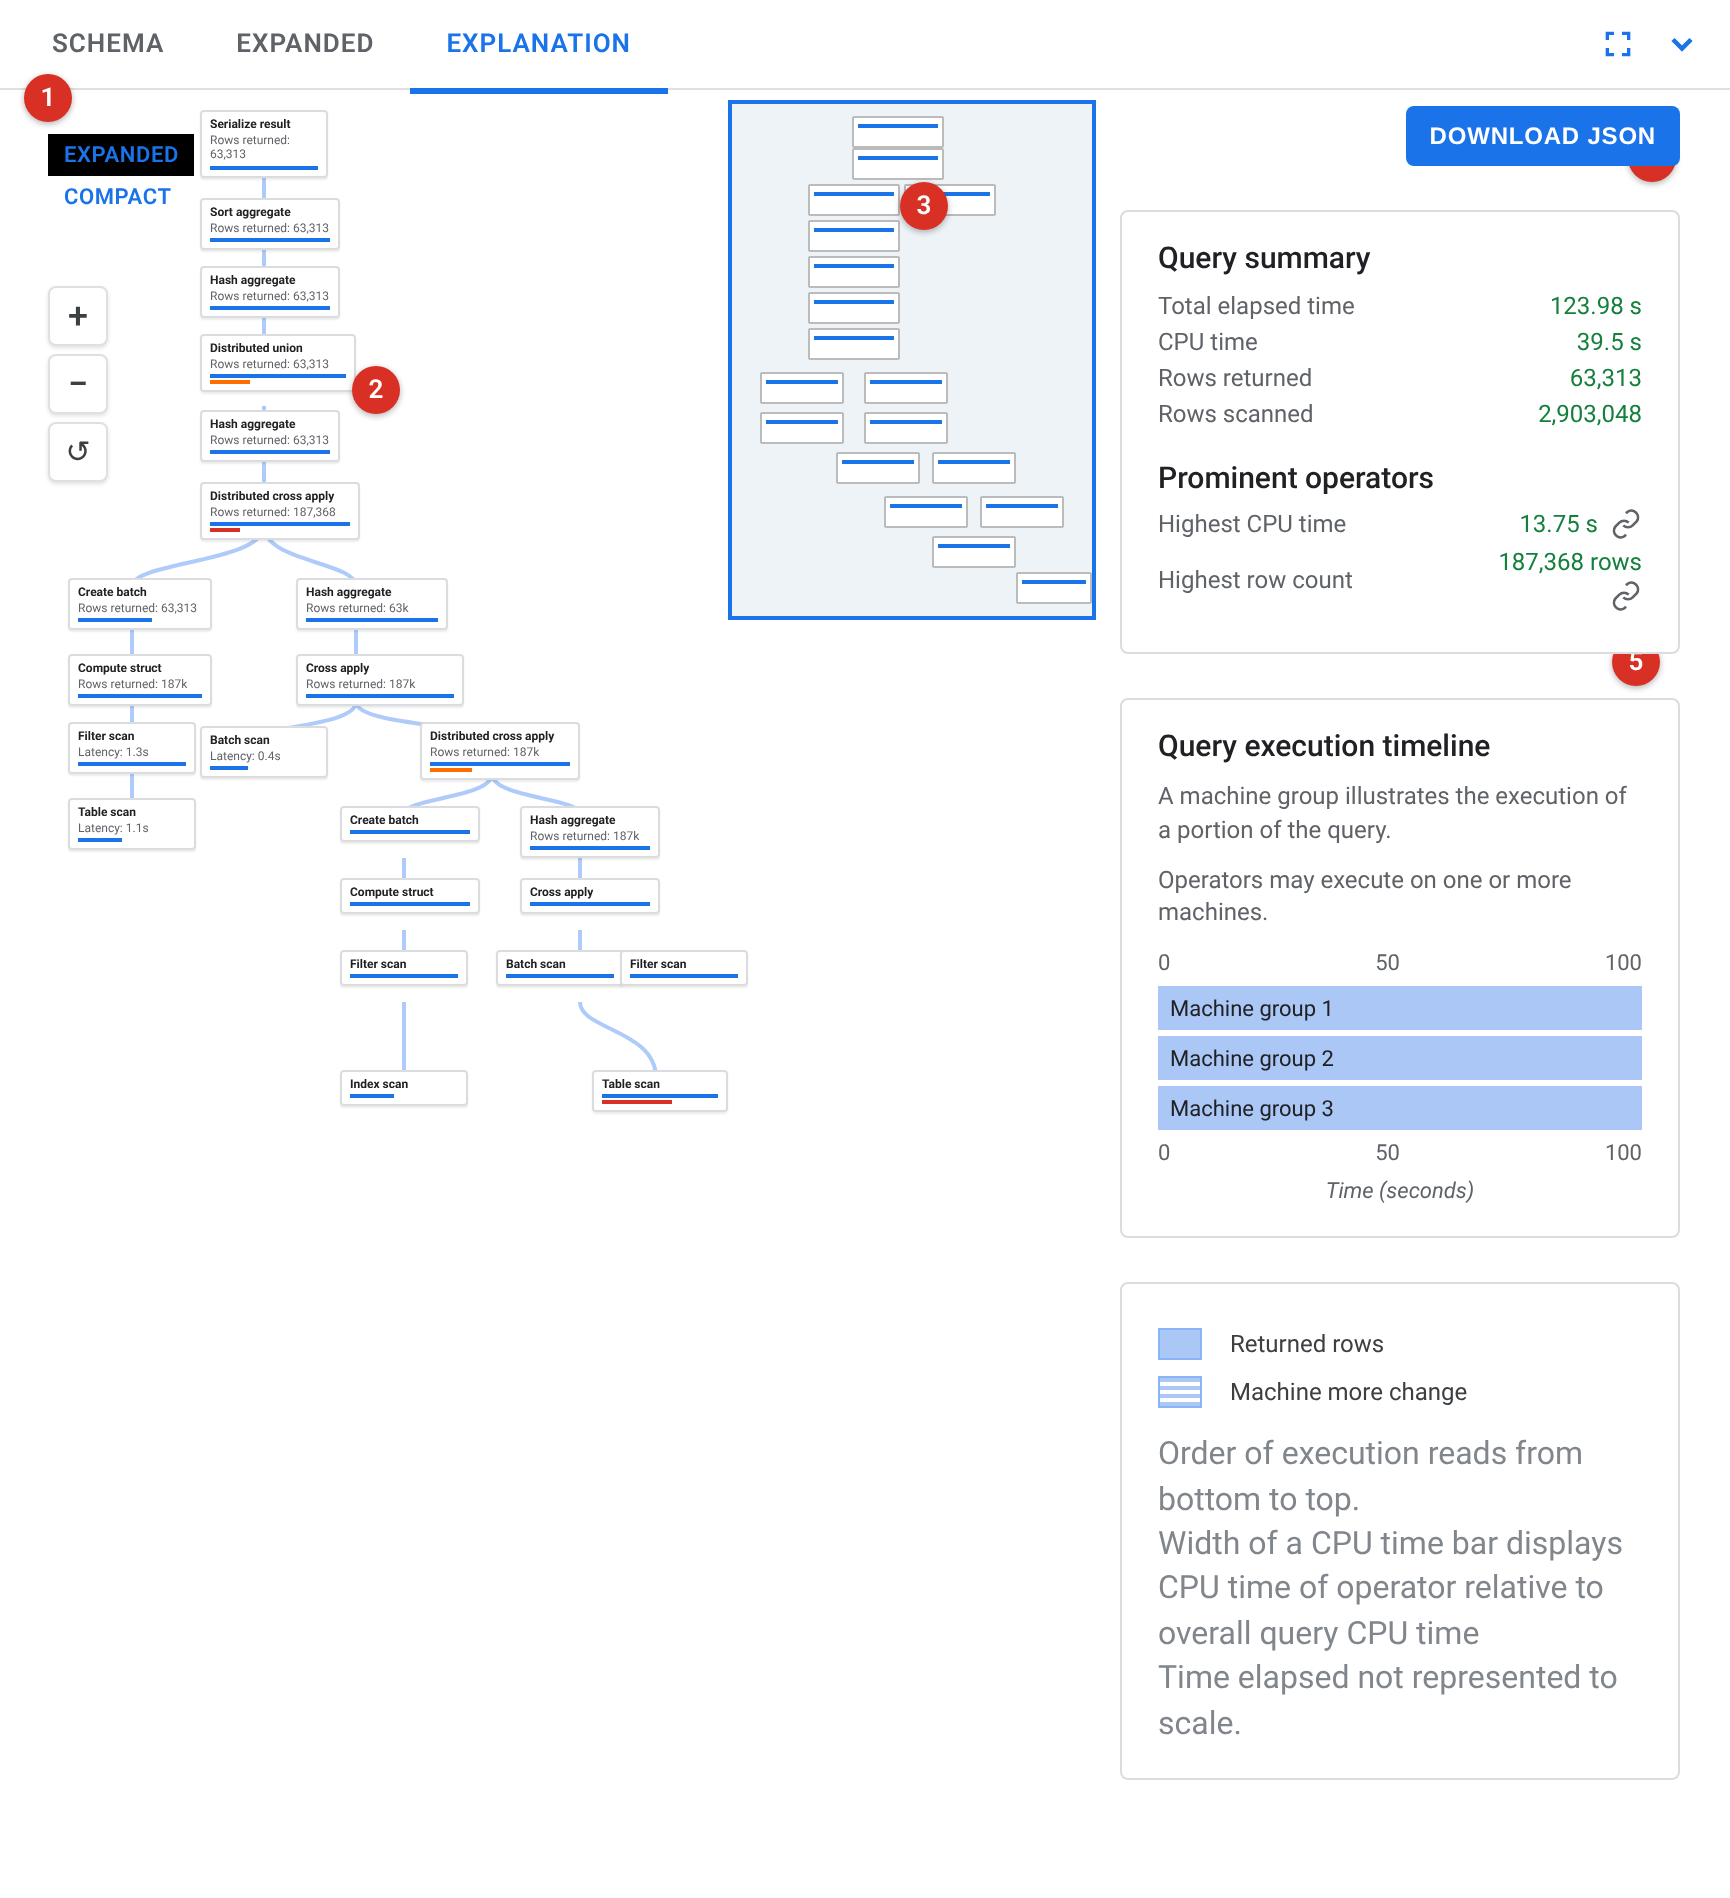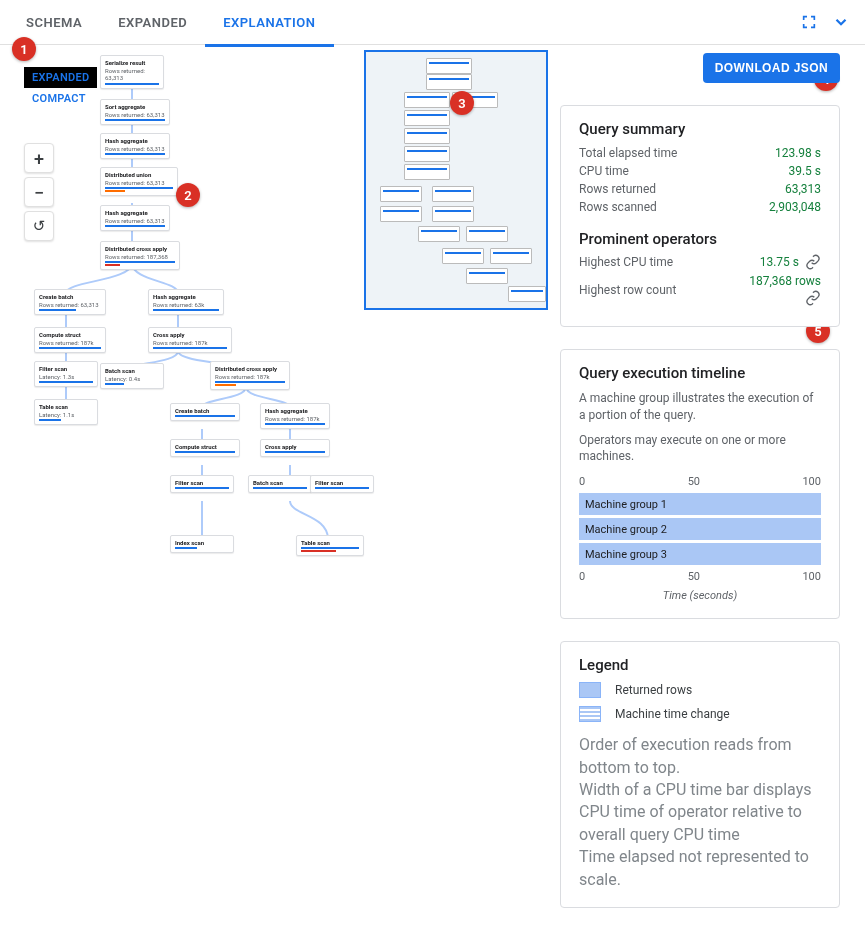--- a/index.html
+++ b/index.html
@@ -405,28 +405,27 @@
       <div class="mg-bar">Machine group 3</div>
       <div class="axis">
         <span>0</span>
         <span>50</span>
         <span>100</span>
       </div>
       <div class="xlabel">Time (seconds)</div>
     </div>
 
     <div class="card">
-      <h2>Legend</h2>
       <div class="legend-row">
           <div class="sw sol"></div>
           <span>Returned rows</span>
         </div>
       <div class="legend-row">
           <div class="sw hatch"></div>
-          <span>Machine time change</span>
+          <span>Machine more change</span>
         </div>
       <div class="foot">
         <div>Order of execution reads from bottom to top.</div>
         <div>Width of a CPU time bar displays CPU time of operator relative to overall query CPU time</div>
         <div>Time elapsed not represented to scale.</div>
       </div>
     </div>
   </div>
 </div>
 

